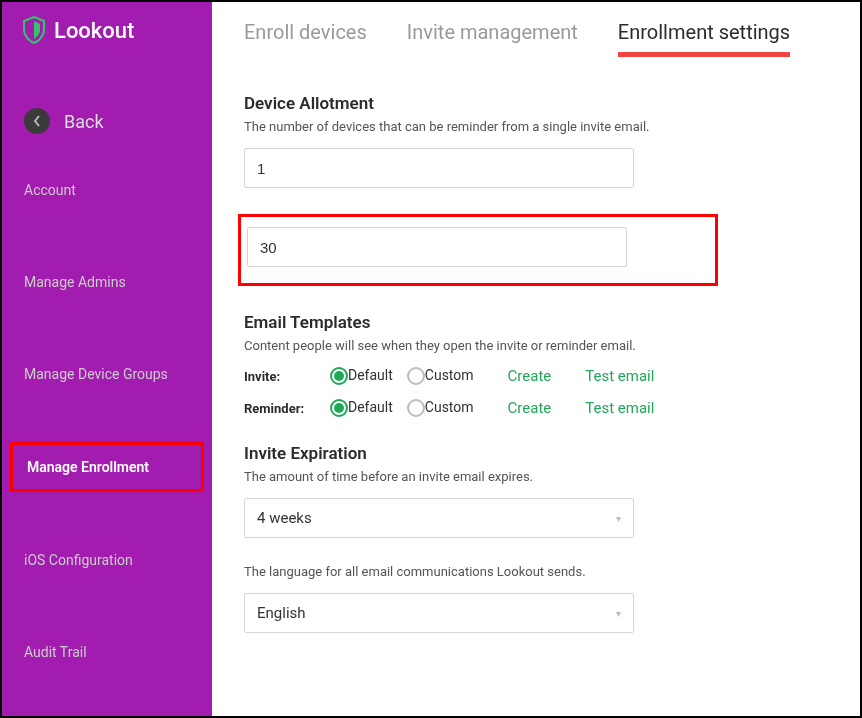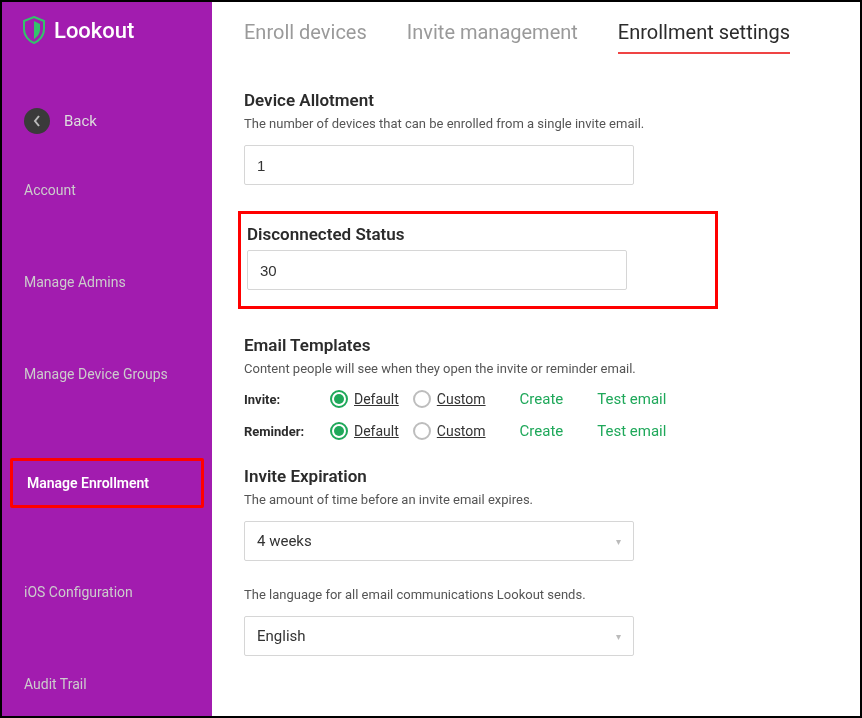--- a/index.html
+++ b/index.html
@@ -29,21 +29,21 @@
     font-size: 22px;
     font-weight: 500;
   }
   .logo-row svg { width: 24px; height: 28px; }
   .back-row {
     display: flex;
     align-items: center;
     gap: 14px;
     padding: 18px 18px 18px 22px;
     margin-top: 32px;
-    font-size: 15px;
+    font-size: 18px;
     color: #ddd;
     cursor: pointer;
   }
   .back-circle {
     width: 26px; height: 26px;
     border-radius: 50%;
     background: #3a3a3a;
     display: flex; align-items: center; justify-content: center;
   }
   .back-circle svg { width: 8px; height: 12px; }
@@ -61,42 +61,42 @@
   }
   .nav-item.active {
     color: #fff;
     font-weight: 600;
   }
   .highlight-box {
     border: 3px solid #ff0000;
     border-radius: 2px;
   }
   .sidebar .highlight-box {
-    margin: 16px 8px;
+    margin: 0 8px;
     padding: 0;
   }
   .sidebar .highlight-box .nav-item { padding: 14px 14px; }
 
   .main {
     flex: 1;
     padding: 18px 18px 0 32px;
     overflow-y: auto;
     color: #333;
   }
   .tabs {
     display: flex;
     gap: 40px;
     font-size: 20px;
     color: #9a9a9a;
     margin-bottom: 36px;
   }
   .tab { padding-bottom: 8px; cursor: pointer; }
   .tab.active {
     color: #2b2b2b;
-    border-bottom: 2px solid #ef4444;
+    border-bottom: 5px solid #ef4444;
   }
   .section { margin-bottom: 26px; }
   .section h3 {
     font-size: 17px;
     font-weight: 600;
     color: #2b2b2b;
     margin-bottom: 6px;
   }
   .section .desc {
     font-size: 13px;
@@ -141,23 +141,22 @@
     font-size: 14px;
     margin-bottom: 14px;
   }
   .template-row .row-label {
     font-weight: 700;
     font-size: 13px;
     color: #2b2b2b;
     width: 72px;
   }
   .radio {
-    display: flex; align-items: center; gap: 6px;
-    cursor: pointer;
-    text-decoration: underline;
+    display: flex; gap: 0;
+    cursor: pointer;
   }
   .radio-dot {
     width: 18px; height: 18px;
     border: 2px solid #bdbdbd;
     border-radius: 50%;
     display: flex; align-items: center; justify-content: center;
   }
   .radio.selected .radio-dot {
     border-color: #1fa85a;
   }
@@ -211,27 +210,26 @@
 
   <main class="main">
     <div class="tabs">
       <div class="tab">Enroll devices</div>
       <div class="tab">Invite management</div>
       <div class="tab active">Enrollment settings</div>
     </div>
 
     <section class="section">
       <h3>Device Allotment</h3>
-      <p class="desc">The number of devices that can be enrolled from a single invite email.</p>
+      <p class="desc">The number of devices that can be reminder from a single invite email.</p>
       <input class="text-input" value="1" style="">
     </section>
 
     <section class="section">
       <div class="disconnected-highlight">
-        <h3>Disconnected Status</h3>
         <input class="text-input" value="30" style="">
       </div>
     </section>
 
     <section class="section">
       <h3>Email Templates</h3>
       <p class="desc">Content people will see when they open the invite or reminder email.</p>
 
       <div class="template-row">
         <span class="row-label">Invite:</span>

